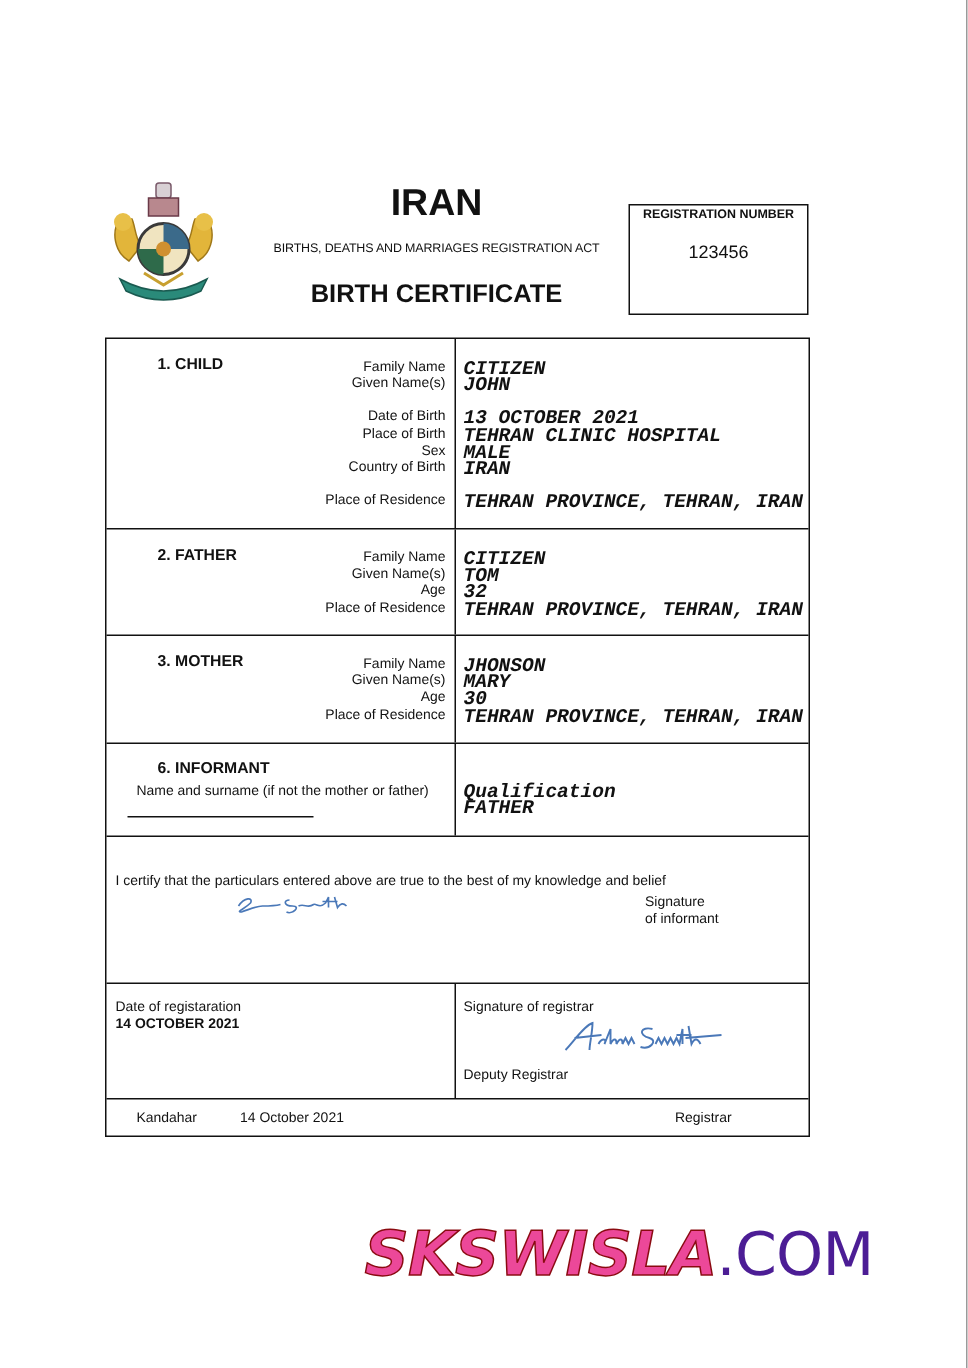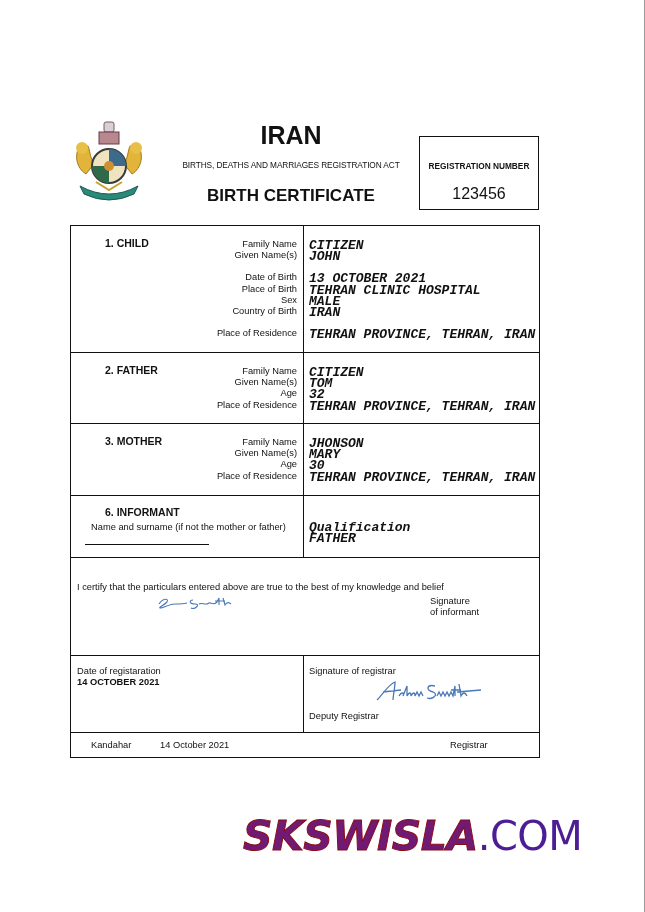--- a/index.html
+++ b/index.html
@@ -6,22 +6,22 @@
   body {
     width: 645px; height: 912px; background: #ffffff; position: relative; overflow: hidden;
     font-family: "Liberation Sans", sans-serif; color: #111;
   }
   .right-edge { position: absolute; top: 0; right: 0; width: 1px; height: 912px; background: #9a9a9a; }
   .emblem { position: absolute; left: 66px; top: 120px; width: 86px; height: 86px; }
   .hdr-country { position: absolute; left: 160px; top: 121px; width: 262px; text-align: center; font-size: 25px; font-weight: bold; }
   .hdr-act { position: absolute; left: 160px; top: 160px; width: 262px; text-align: center; font-size: 8.3px; letter-spacing: -0.1px; }
   .hdr-title { position: absolute; left: 160px; top: 186px; width: 262px; text-align: center; font-size: 17px; font-weight: bold; }
   .regbox { position: absolute; left: 419px; top: 136px; width: 120px; height: 74px; border: 1px solid #111; box-sizing: border-box; text-align: center; }
-  .regbox .lbl { font-size: 8.3px; font-weight: bold; margin-top: 24px; }
-  .regbox .num { font-size: 16px; margin-top: 14px; }
+  .regbox .lbl { font-size: 8.3px; font-weight: bold; }
+  .regbox .num { font-size: 12px; margin-top: 14px; }
 
   .form { position: absolute; left: 70px; top: 225px; width: 470px; height: 533px; border: 1px solid #111; box-sizing: border-box; }
   .row { position: absolute; left: 0; width: 468px; border-bottom: 1px solid #111; box-sizing: border-box; }
   .vdiv { position: absolute; left: 232px; top: 0; bottom: 0; width: 1px; background: #111; }
   .sec-title { position: absolute; left: 6px; font-size: 10.5px; font-weight: bold; margin-left: 28px; }
   .labels { position: absolute; right: 242px; text-align: right; font-size: 9.3px; line-height: 11.2px; }
   .values { position: absolute; left: 238px; font-family: "Liberation Mono", monospace; font-weight: bold; font-size: 13px; line-height: 11.2px; font-style: italic; }
   .gap { height: 11px; }
   .small { font-size: 9.3px; }
   .sig { position: absolute; }
@@ -152,14 +152,14 @@
   </div>
 
   <div style="position:absolute; left:0; top:507px; width:468px; height:24px;">
     <div class="small" style="position:absolute; left:20px; top:7px;">Kandahar</div>
     <div class="small" style="position:absolute; left:89px; top:7px;">14 October 2021</div>
     <div class="small" style="position:absolute; left:379px; top:7px;">Registrar</div>
   </div>
 </div>
 
 <div style="position:absolute; left:243px; top:812px; font-family:'DejaVu Sans', sans-serif; font-size:41px; letter-spacing:-0.5px; white-space:nowrap;">
-  <span style="color:#701a75; font-style:italic; font-weight:bold; -webkit-text-stroke:1px #8a0a10;">SKSWISLA</span><span style="color:#4c1d95; font-size:40px;">.COM</span>
+  <span style="color:#ec4899; font-style:italic; font-weight:bold; -webkit-text-stroke:1px #8a0a10;">SKSWISLA</span><span style="color:#4c1d95; font-size:40px;">.COM</span>
 </div>
 
 </body></html>

